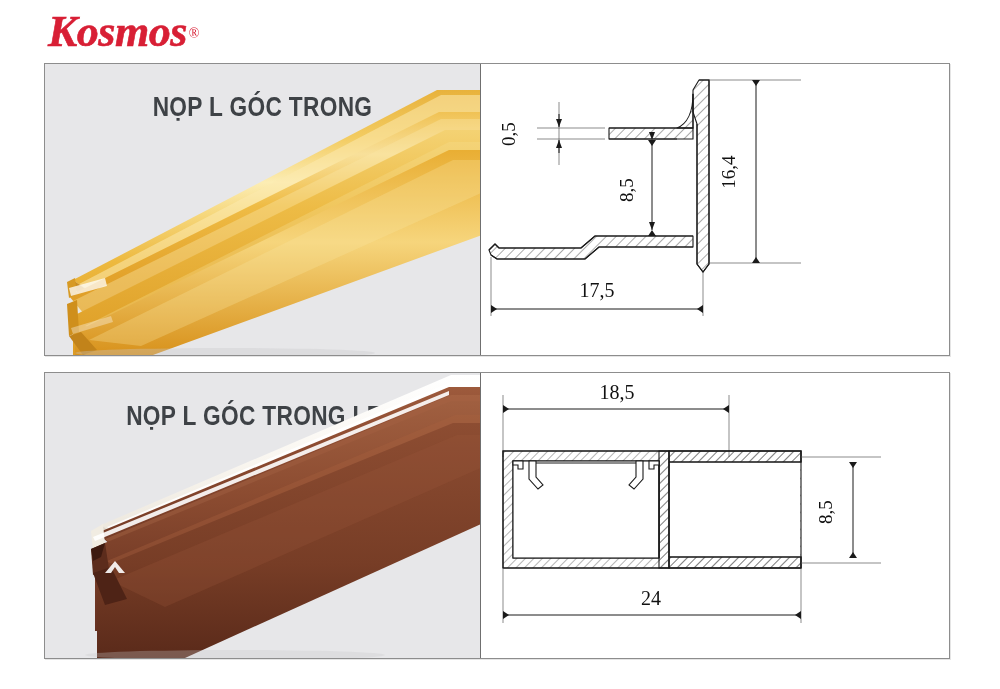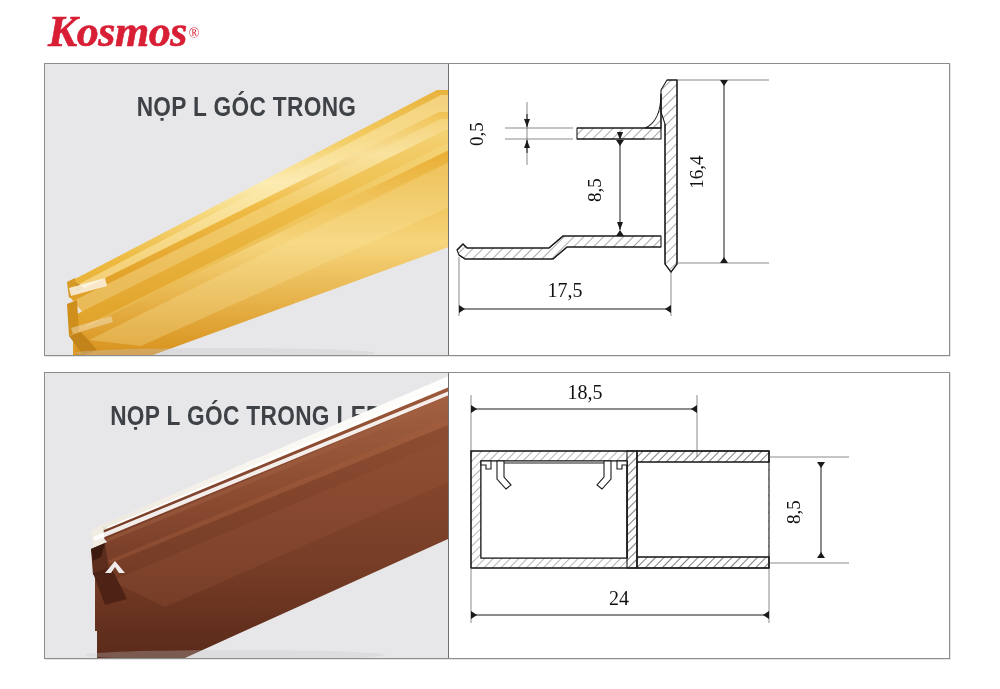--- a/index.html
+++ b/index.html
@@ -51,21 +51,21 @@
     border: 1px solid #8d8d8d;
     box-sizing: border-box;
     display: flex;
     background: #ffffff;
     box-shadow: 1px 1px 0 rgba(0,0,0,0.10);
   }
   #panel-1 { top: 63px;  height: 293px; }
   #panel-2 { top: 372px; height: 287px; }
 
   .panel-left {
-    width: 404px;
+    width: 436px;
     background: #e7e7e9;
     border-right: 1px solid #6f6f6f;
     box-sizing: border-box;
     position: relative;
     overflow: hidden;
   }
   .panel-right {
     flex: 1;
     background: #ffffff;
     position: relative;

